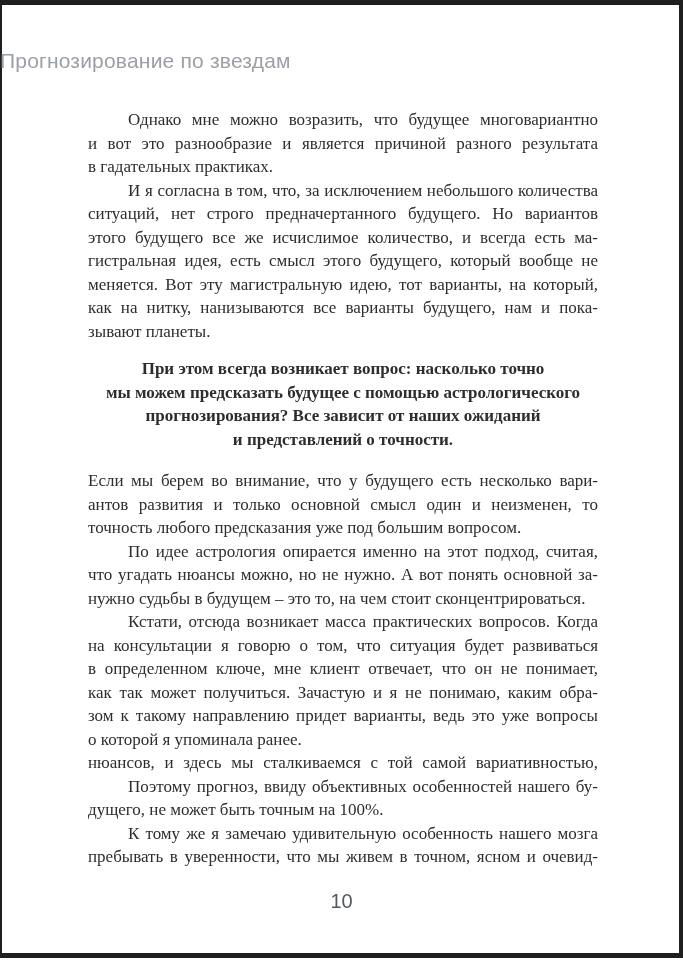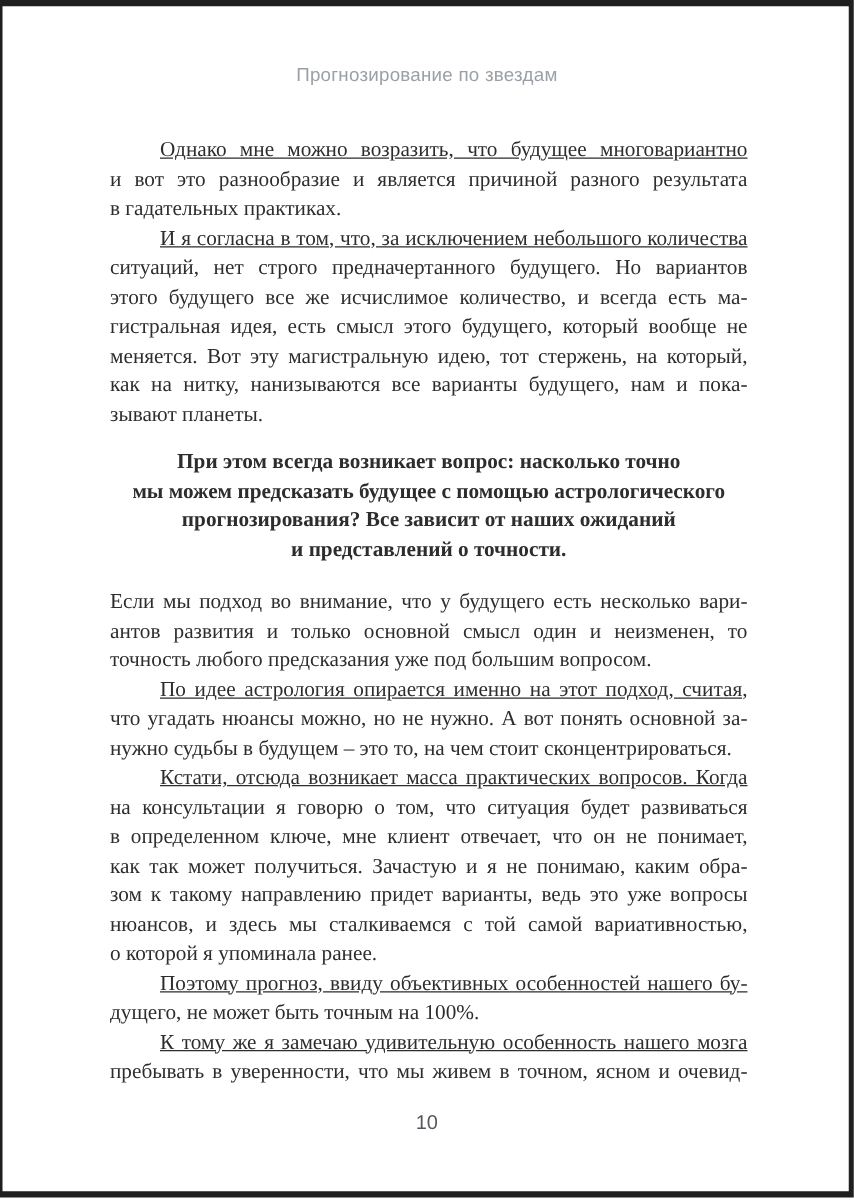--- a/index.html
+++ b/index.html
@@ -24,110 +24,110 @@
     border-style: solid;
     border-color: var(--frame, #1f1f1f);
     border-width: 5px 4px 5px 2px;
     pointer-events: none;
   }
   .running-head {
     position: absolute;
     top: 52px;
     left: 0;
     width: 683px;
-    text-align: center;
+    text-align: left;
     font-family: "Liberation Sans", sans-serif;
-    font-size: 15px;
+    font-size: 21px;
     line-height: 18px;
     letter-spacing: 0.2px;
     color: var(--running-head, #9aa0a6);
   }
   .text-column {
     position: absolute;
     left: 88px;
     top: 108px;
     width: 510px;
     font-size: 17px;
     line-height: 23.5px;
     color: var(--text, #2d2d2d);
   }
   .paragraph { margin: 0; }
   .line {
     text-align: justify;
     text-align-last: justify;
     white-space: nowrap;
   }
   .line.last { text-align-last: left; }
-  .line.indent { padding-left: 40px; text-decoration: underline; }
+  .line.indent { padding-left: 40px; }
   .emphasis-block {
     margin: 14px 0 18px 0;
     font-weight: bold;
     color: var(--text, #2d2d2d);
   }
   .emphasis-block .line {
     text-align: right;
     text-align-last: center;
     white-space: nowrap;
   }
   .page-number {
     position: absolute;
     top: 890px;
     left: 0;
     width: 683px;
     text-align: center;
     font-family: "Liberation Sans", sans-serif;
-    font-size: 16px;
+    font-size: 20px;
     color: var(--page-number, #54585d);
   }
 </style>
 </head>
 <body>
 
 <div class="page">
   <div class="frame"></div>
   <div class="running-head">Прогнозирование по звездам</div>
   <div class="text-column" id="text-column">
       <div class="paragraph">
         <div class="line indent">Однако мне можно возразить, что будущее многовариантно</div>
         <div class="line">и вот это разнообразие и является причиной разного результата</div>
         <div class="line last">в гадательных практиках.</div>
       </div>
       <div class="paragraph">
         <div class="line indent">И я согласна в том, что, за исключением небольшого количества</div>
         <div class="line">ситуаций, нет строго предначертанного будущего. Но вариантов</div>
         <div class="line">этого будущего все же исчислимое количество, и всегда есть ма-</div>
         <div class="line">гистральная идея, есть смысл этого будущего, который вообще не</div>
-        <div class="line">меняется. Вот эту магистральную идею, тот стержень, на который,</div>
+        <div class="line">меняется. Вот эту магистральную идею, тот варианты, на который,</div>
         <div class="line">как на нитку, нанизываются все варианты будущего, нам и пока-</div>
         <div class="line last">зывают планеты.</div>
       </div>
       <div class="emphasis-block">
         <div class="line">При этом всегда возникает вопрос: насколько точно</div>
         <div class="line">мы можем предсказать будущее с помощью астрологического</div>
         <div class="line">прогнозирования? Все зависит от наших ожиданий</div>
         <div class="line last">и представлений о точности.</div>
       </div>
       <div class="paragraph">
-        <div class="line">Если мы подход во внимание, что у будущего есть несколько вари-</div>
+        <div class="line">Если мы берем во внимание, что у будущего есть несколько вари-</div>
         <div class="line">антов развития и только основной смысл один и неизменен, то</div>
         <div class="line last">точность любого предсказания уже под большим вопросом.</div>
       </div>
       <div class="paragraph">
         <div class="line indent">По идее астрология опирается именно на этот подход, считая,</div>
         <div class="line">что угадать нюансы можно, но не нужно. А вот понять основной за-</div>
         <div class="line last">нужно судьбы в будущем – это то, на чем стоит сконцентрироваться.</div>
       </div>
       <div class="paragraph">
         <div class="line indent">Кстати, отсюда возникает масса практических вопросов. Когда</div>
         <div class="line">на консультации я говорю о том, что ситуация будет развиваться</div>
         <div class="line">в определенном ключе, мне клиент отвечает, что он не понимает,</div>
         <div class="line">как так может получиться. Зачастую и я не понимаю, каким обра-</div>
         <div class="line">зом к такому направлению придет варианты, ведь это уже вопросы</div>
+        <div class="line last">о которой я упоминала ранее.</div>
         <div class="line">нюансов, и здесь мы сталкиваемся с той самой вариативностью,</div>
-        <div class="line last">о которой я упоминала ранее.</div>
       </div>
       <div class="paragraph">
         <div class="line indent">Поэтому прогноз, ввиду объективных особенностей нашего бу-</div>
         <div class="line last">дущего, не может быть точным на 100%.</div>
       </div>
       <div class="paragraph">
         <div class="line indent">К тому же я замечаю удивительную особенность нашего мозга</div>
         <div class="line">пребывать в уверенности, что мы живем в точном, ясном и очевид-</div>
       </div>
     </div>

